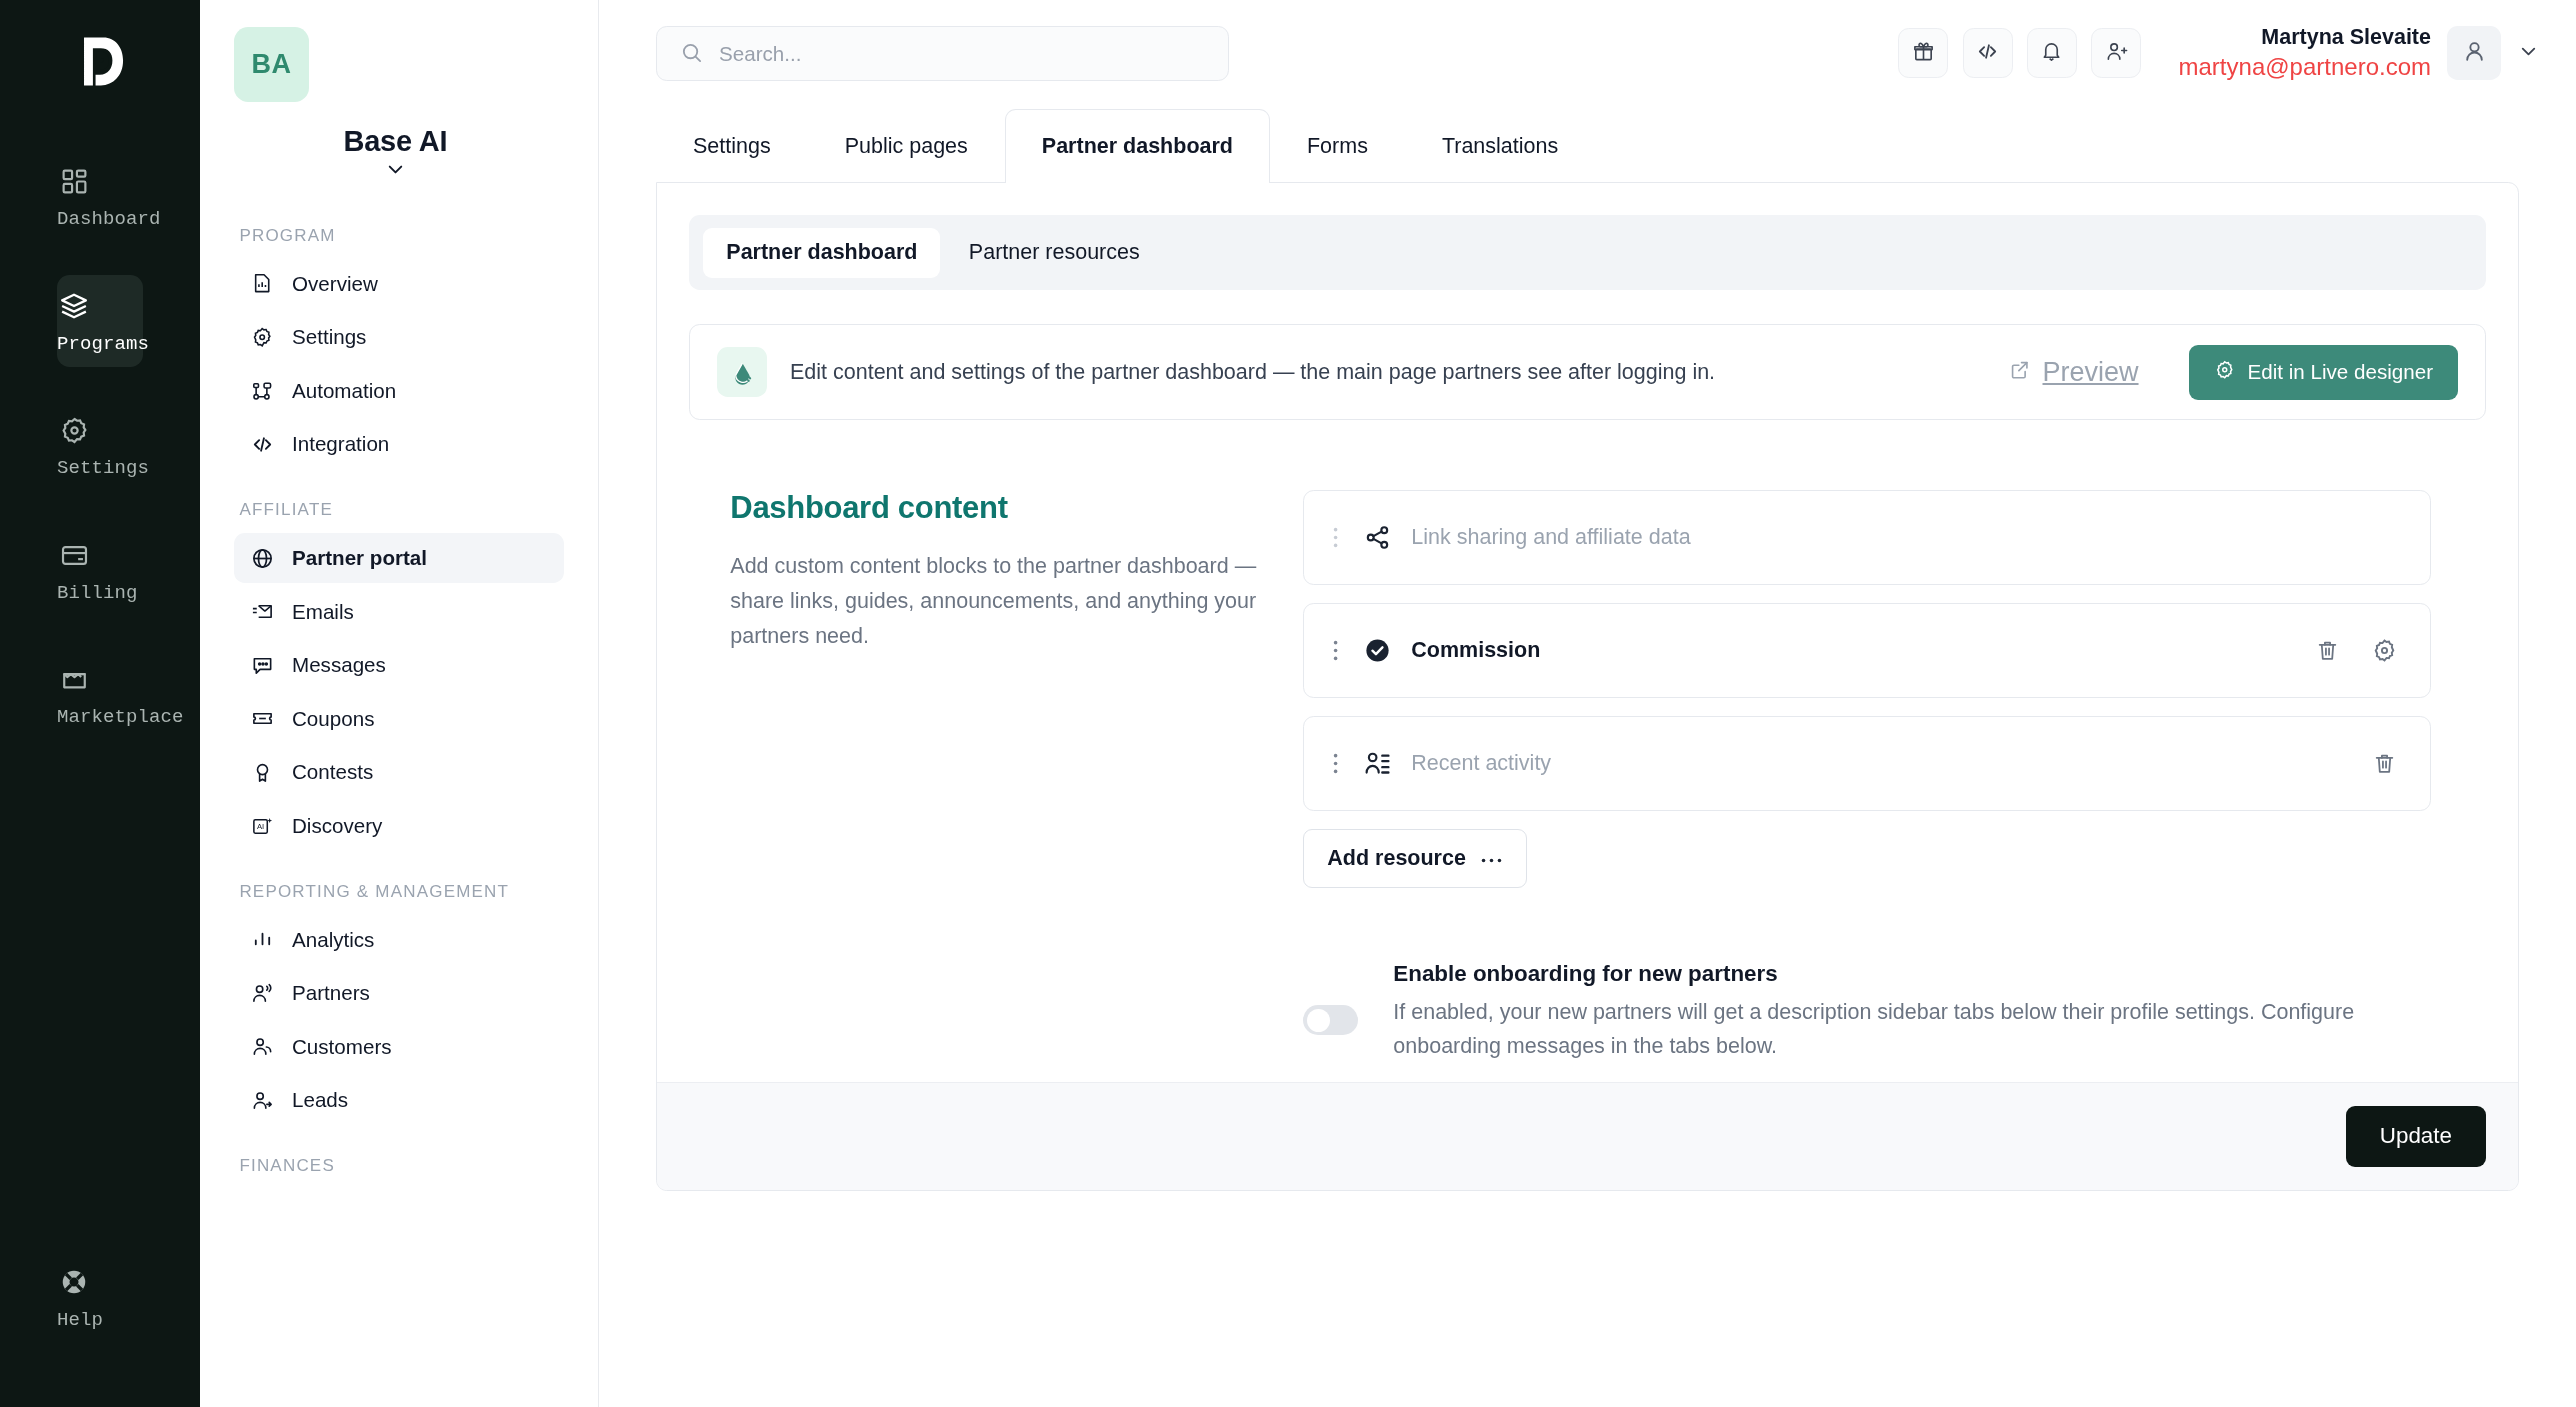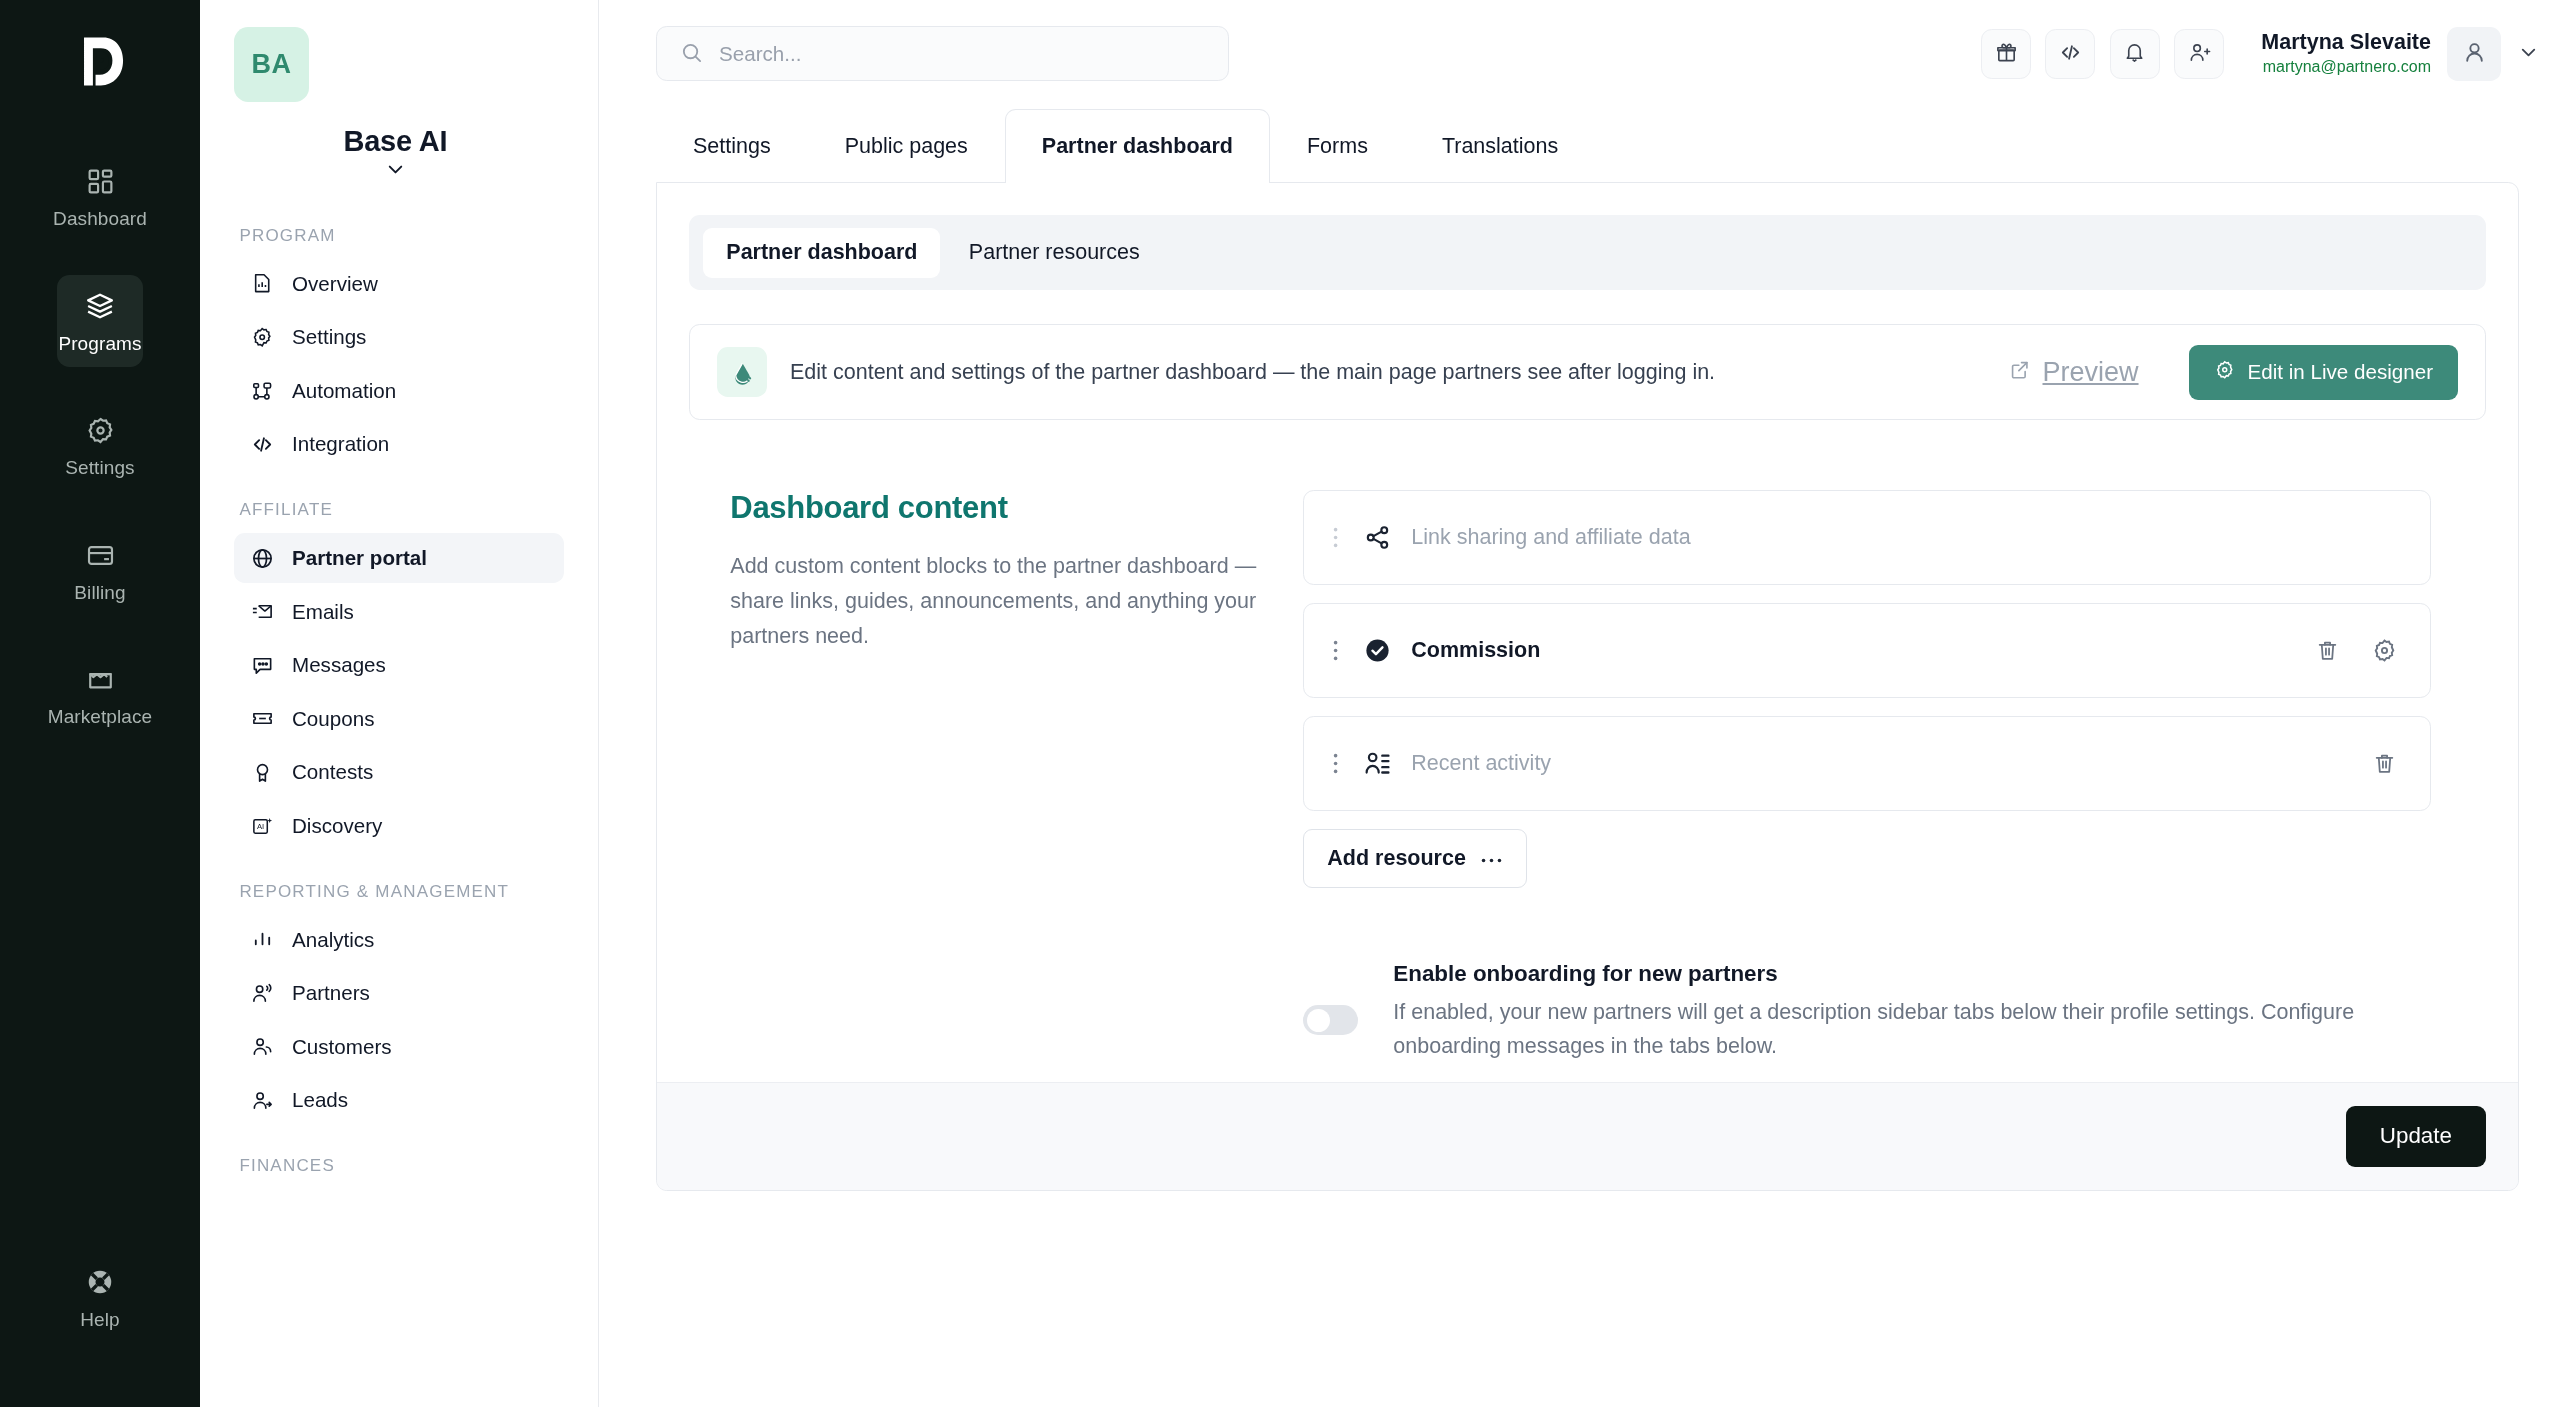--- a/index.html
+++ b/index.html
@@ -16,22 +16,22 @@
   .rail {
     width: 200px; min-width: 200px; height: 1407px;
     background: #0d1714;
     display: flex; flex-direction: column; align-items: center;
     padding-top: 27px;
     position: relative;
   }
   .rail-logo { width: 63px; height: 68px; display:flex; align-items:center; justify-content:center; margin-bottom: 55px; }
   .rail-item {
     width: 86px; padding: 14.3px 0 12.5px 0;
-    display: flex; flex-direction: column; align-items: center; gap: 9.8px;
-    border-radius: 12.5px; margin-bottom: 32px; cursor: pointer;
+    display: flex; flex-direction: column; align-items: flex-start; gap: 9.8px;
+    border-radius: 12.5px; margin-bottom: 32px; cursor: pointer; font-family: Liberation Mono, monospace;
   }
   .rail-item.active { background: #1e2a26; }
   .rail-item .ri-ico { width: 34px; height: 34px; display:flex; align-items:center; justify-content:center; }
   .rail-item .ri-lbl { font-size: 19px; color: #aab4b1; letter-spacing: 0.1px; white-space: nowrap; }
   .rail-item.active .ri-lbl { color: #ffffff; }
   .rail-help { position: absolute; bottom: 32px; }
 
   
   .sidebar {
     width: 399px; min-width: 399px; height: 1407px;
@@ -71,21 +71,21 @@
   }
   .search .s-ph { font-size: 20.6px; color: #99a0ac; }
   .topbar-right { margin-left: auto; display: flex; align-items: center; gap: 14.3px; }
   .icon-btn {
     width: 50px; height: 50px; border: 0.9px solid #eceef2; border-radius: 10.7px;
     background: #fafbfc; display: flex; align-items: center; justify-content: center; cursor: pointer;
   }
   .user-wrap { display: flex; align-items: center; gap: 16px; margin-left: 23px; cursor: pointer; }
   .user-txt { text-align: right; }
   .user-name { font-size: 21.5px; font-weight: 700; color: #111827; line-height: 1.25; }
-  .user-mail { font-size: 16px; color: #15803d; line-height: 1.35; }
+  .user-mail { font-size: 24px; color: #ef4444; line-height: 1.35; }
   .user-avatar { width: 54px; height: 54px; border-radius: 10.7px; background: #f1f3f6; display:flex; align-items:center; justify-content:center; }
 
   
   .tabs { display: flex; align-items: flex-end; padding-left: 57px; height: 75px; position: relative; z-index: 2; }
   .tab {
     padding: 0 36px; height: 73px; display: flex; align-items: center;
     font-size: 21.5px; color: #111827; cursor: pointer; background: transparent;
     border: 0.9px solid transparent; border-bottom: none;
     border-radius: 10.7px 10.7px 0 0;
   }

